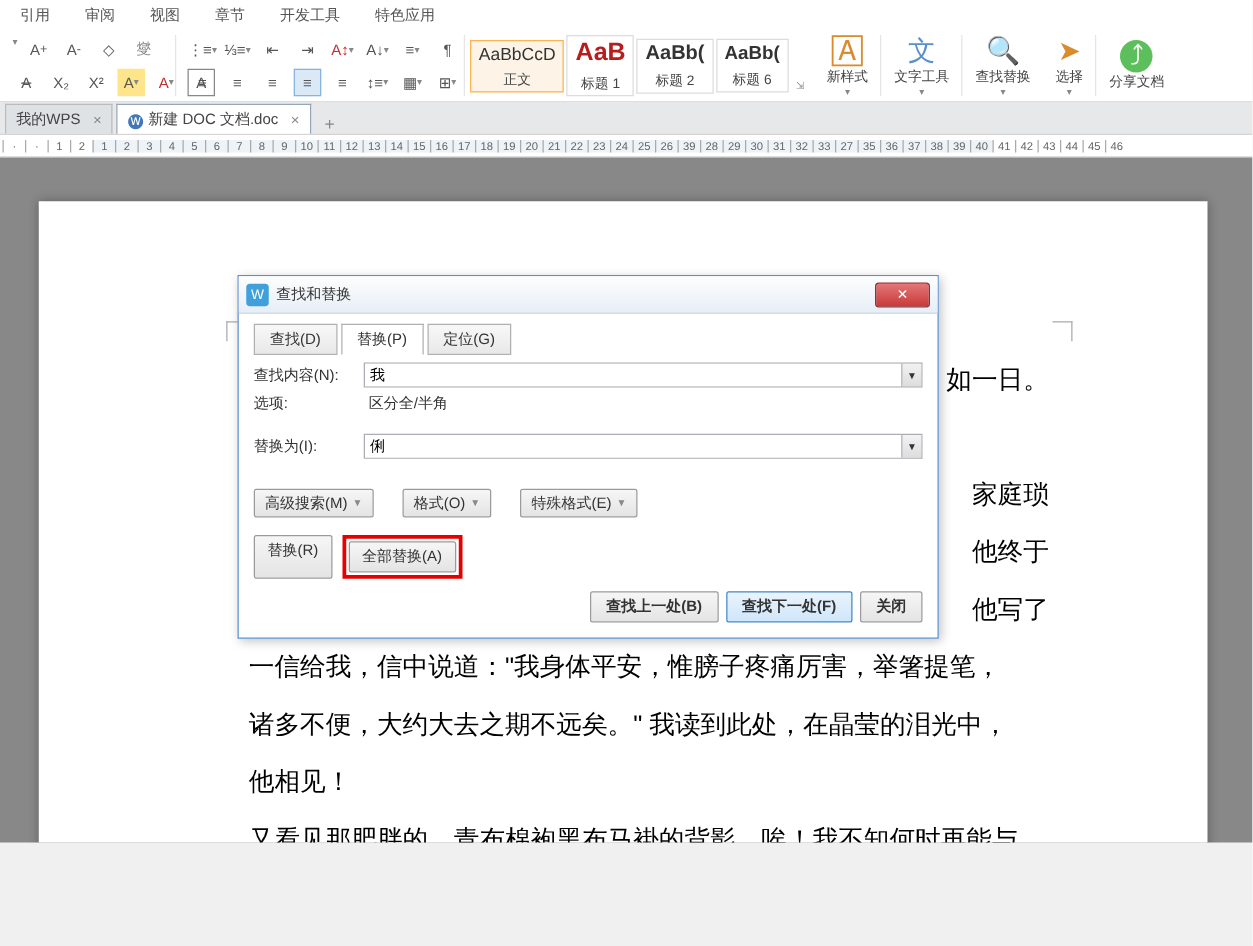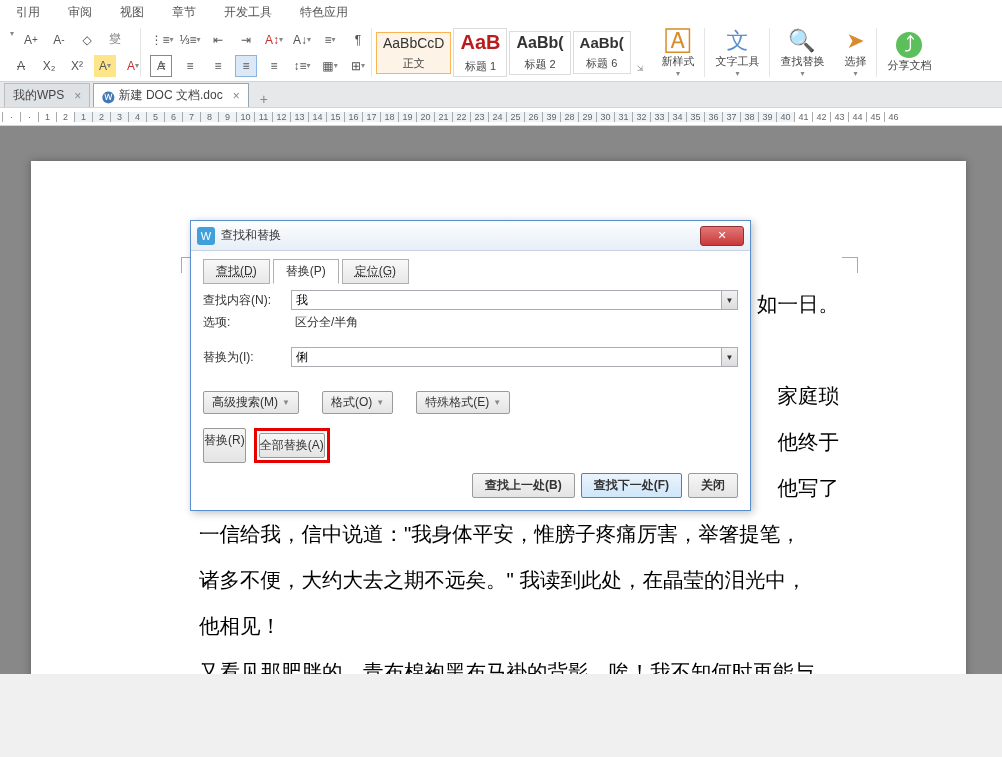--- a/index.html
+++ b/index.html
@@ -49,31 +49,31 @@
 
 .dialog { position: absolute; left: 190px; top: 220px; width: 561px; background: #fff; border: 1px solid #5a8fce; box-shadow: 2px 2px 8px rgba(0,0,0,.25); }
 .titlebar { height: 30px; background: linear-gradient(#fdfefe,#e7eef7); display: flex; align-items: center; padding: 0 6px; border-bottom: 1px solid #c5d2e2; }
 .titlebar .wicon { width: 18px; height: 18px; background: #3fa0db; color: #fff; border-radius: 3px; font-size: 11px; display: flex; align-items: center; justify-content: center; margin-right: 6px; }
 .titlebar .title { font-size: 12px; color: #333; }
 .titlebar .close-btn { margin-left: auto; width: 44px; height: 20px; background: linear-gradient(#e27777,#c93a3a); border: 1px solid #913030; border-radius: 3px; color: #fff; display: flex; align-items: center; justify-content: center; font-size: 11px; cursor: pointer; }
 .dlg-body { padding: 8px 12px 12px 12px; font-size: 12px; color: #333; }
 .dlg-tabs { display: flex; gap: 3px; margin-bottom: 6px; }
 .dlg-tab { padding: 3px 12px; border: 1px solid #b0b0b0; background: linear-gradient(#f8f8f8,#e8e8e8); font-size: 12px; cursor: pointer; }
 .dlg-tab.active { background: #fff; border-bottom-color: #fff; position: relative; z-index: 1; }
-.dlg-tab.underline { text-decoration: underline; text-decoration-style: dotted; }
+.dlg-tab.underline { text-decoration-style: dotted; }
 .form-row { display: flex; align-items: center; margin: 4px 0; }
 .form-row .lbl { width: 88px; }
 .form-row .combo { flex: 1; display: flex; border: 1px solid #abadb3; background: #fff; height: 20px; }
 .form-row .combo input { border: none; flex: 1; padding: 0 4px; font-size: 12px; outline: none; }
 .form-row .combo .drop { width: 16px; background: linear-gradient(#f2f2f2,#ddd); border-left: 1px solid #abadb3; display: flex; align-items: center; justify-content: center; font-size: 8px; cursor: pointer; }
 .form-row .opt-val { padding-left: 4px; }
 .adv-row { display: flex; gap: 23px; margin-top: 24px; }
 .adv-btn { padding: 2px 8px; border: 1px solid #9a9a9a; background: linear-gradient(#f6f6f6,#e4e4e4); font-size: 12px; cursor: pointer; display: flex; align-items: center; gap: 4px; border-radius: 2px; }
 .action-row { display: flex; gap: 8px; margin-top: 14px; }
-.action-btn { padding: 3px 0; border: 1px solid #9a9a9a; background: linear-gradient(#f6f6f6,#e4e4e4); font-size: 12px; cursor: pointer; border-radius: 2px; }
+.action-btn { padding: 3px 10px; border: 1px solid #9a9a9a; background: linear-gradient(#f6f6f6,#e4e4e4); font-size: 12px; cursor: pointer; border-radius: 2px; }
 .highlight-red { border: 3px solid #e60000; padding: 2px; display: inline-block; }
 .bottom-row { display: flex; justify-content: flex-end; gap: 6px; margin-top: 10px; }
 .bottom-btn { padding: 3px 12px; border: 1px solid #9a9a9a; background: linear-gradient(#f6f6f6,#e4e4e4); font-size: 12px; cursor: pointer; border-radius: 2px; font-weight: bold; }
 .bottom-btn.focus { border: 1px solid #3d86c6; background: linear-gradient(#eaf4fd,#cfe6fa); }
 </style>
 </head>
 <body>
 
 <div class="menubar">
   <span class="item">引用</span>
@@ -219,21 +219,21 @@
       <div class="seg">24</div>
       <div class="seg">25</div>
       <div class="seg">26</div>
       <div class="seg">39</div>
       <div class="seg">28</div>
       <div class="seg">29</div>
       <div class="seg">30</div>
       <div class="seg">31</div>
       <div class="seg">32</div>
       <div class="seg">33</div>
-      <div class="seg">34</div>
+      <div class="seg">27</div>
       <div class="seg">35</div>
       <div class="seg">36</div>
       <div class="seg">37</div>
       <div class="seg">38</div>
       <div class="seg">39</div>
       <div class="seg">40</div>
   </div>
   <div class="seg">41</div>
     <div class="seg">42</div>
     <div class="seg">43</div>

